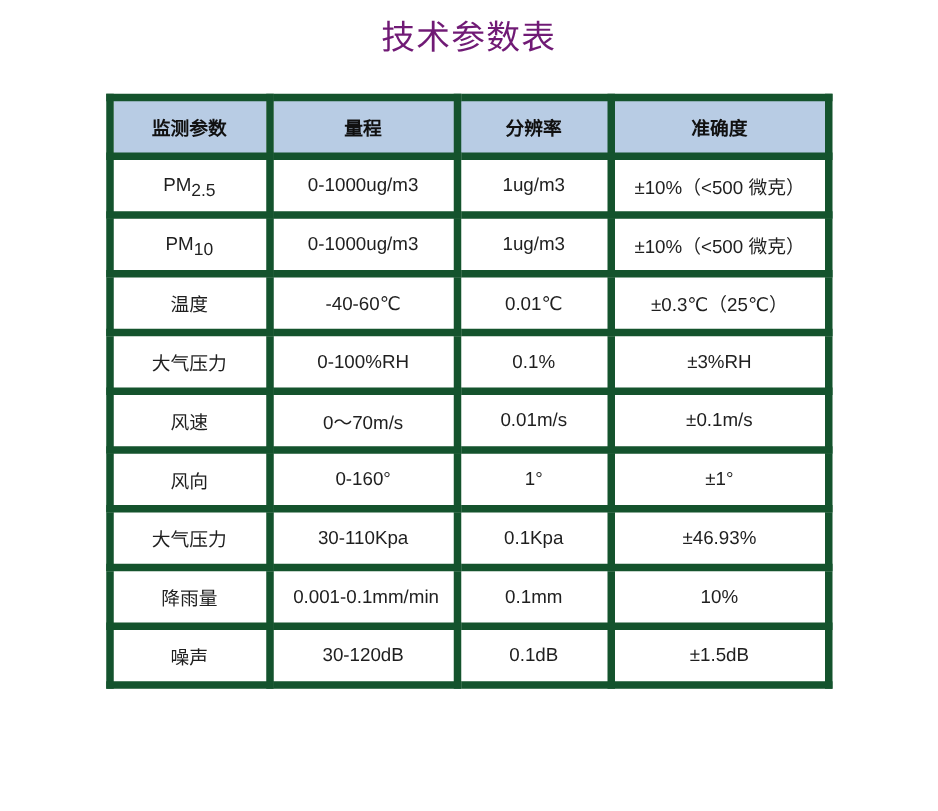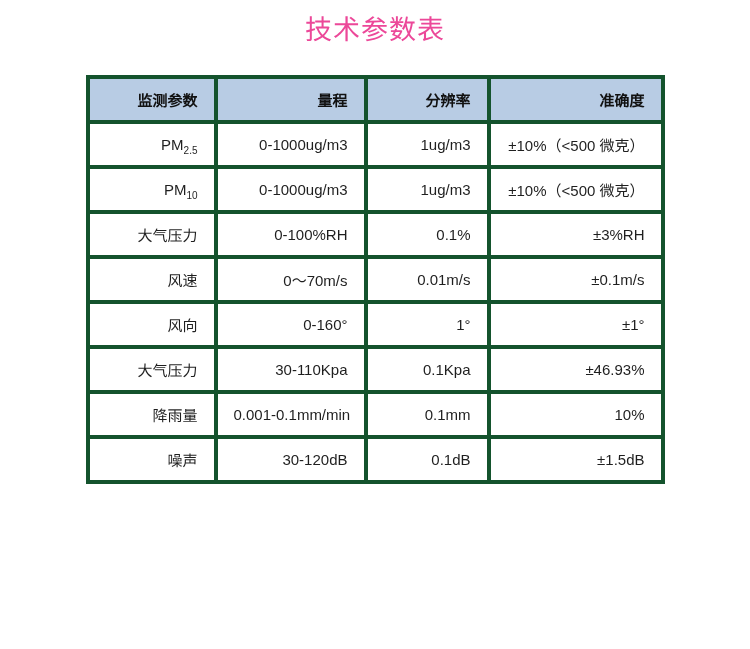--- a/index.html
+++ b/index.html
@@ -15,48 +15,48 @@
     position: relative;
     overflow: hidden;
   }
   .page-title {
     margin: 0;
     padding-top: 13px;
     text-align: center;
     font-size: 27px;
     line-height: 34px;
     font-weight: 400;
-    color: #ec4899;
+    color: #701a75;
     letter-spacing: 1px;
   }
   table.spec-table {
     border-collapse: collapse;
     table-layout: fixed;
     width: 575px;
     margin: 28px auto 0 auto;
   }
   table.spec-table th,
   table.spec-table td {
-    border: 4px solid #14532d;
-    text-align: right;
+    border: 6px solid #14532d;
+    text-align: center;
     vertical-align: middle;
     height: 41px;
     padding: 0 16px;
     font-size: 15px;
     color: #1f1f1f;
     overflow: hidden;
     white-space: nowrap;
   }
   table.spec-table th {
     background: #b8cce4;
     font-weight: 700;
     color: #111111;
   }
   td sub {
-    font-size: 10px;
+    font-size: 14px;
     vertical-align: -4px;
     line-height: 0;
   }
   .col-param      { width: 128px; }
   .col-range      { width: 150px; }
   .col-resolution { width: 123px; }
   .col-accuracy   { width: 174px; }
 </style>
 </head>
 <body>
@@ -86,20 +86,26 @@
           <td>1ug/m3</td>
           <td>±10%（&lt;500 微克）</td>
         </tr>
         <tr>
           <td>PM<sub>10</sub></td>
           <td>0-1000ug/m3</td>
           <td>1ug/m3</td>
           <td>±10%（&lt;500 微克）</td>
         </tr>
         <tr>
+          <td>温度</td>
+          <td>-40-60℃</td>
+          <td>0.01℃</td>
+          <td>±0.3℃（25℃）</td>
+        </tr>
+        <tr>
           <td>大气压力</td>
           <td>0-100%RH</td>
           <td>0.1%</td>
           <td>±3%RH</td>
         </tr>
         <tr>
           <td>风速</td>
           <td>0～70m/s</td>
           <td>0.01m/s</td>
           <td>±0.1m/s</td>

